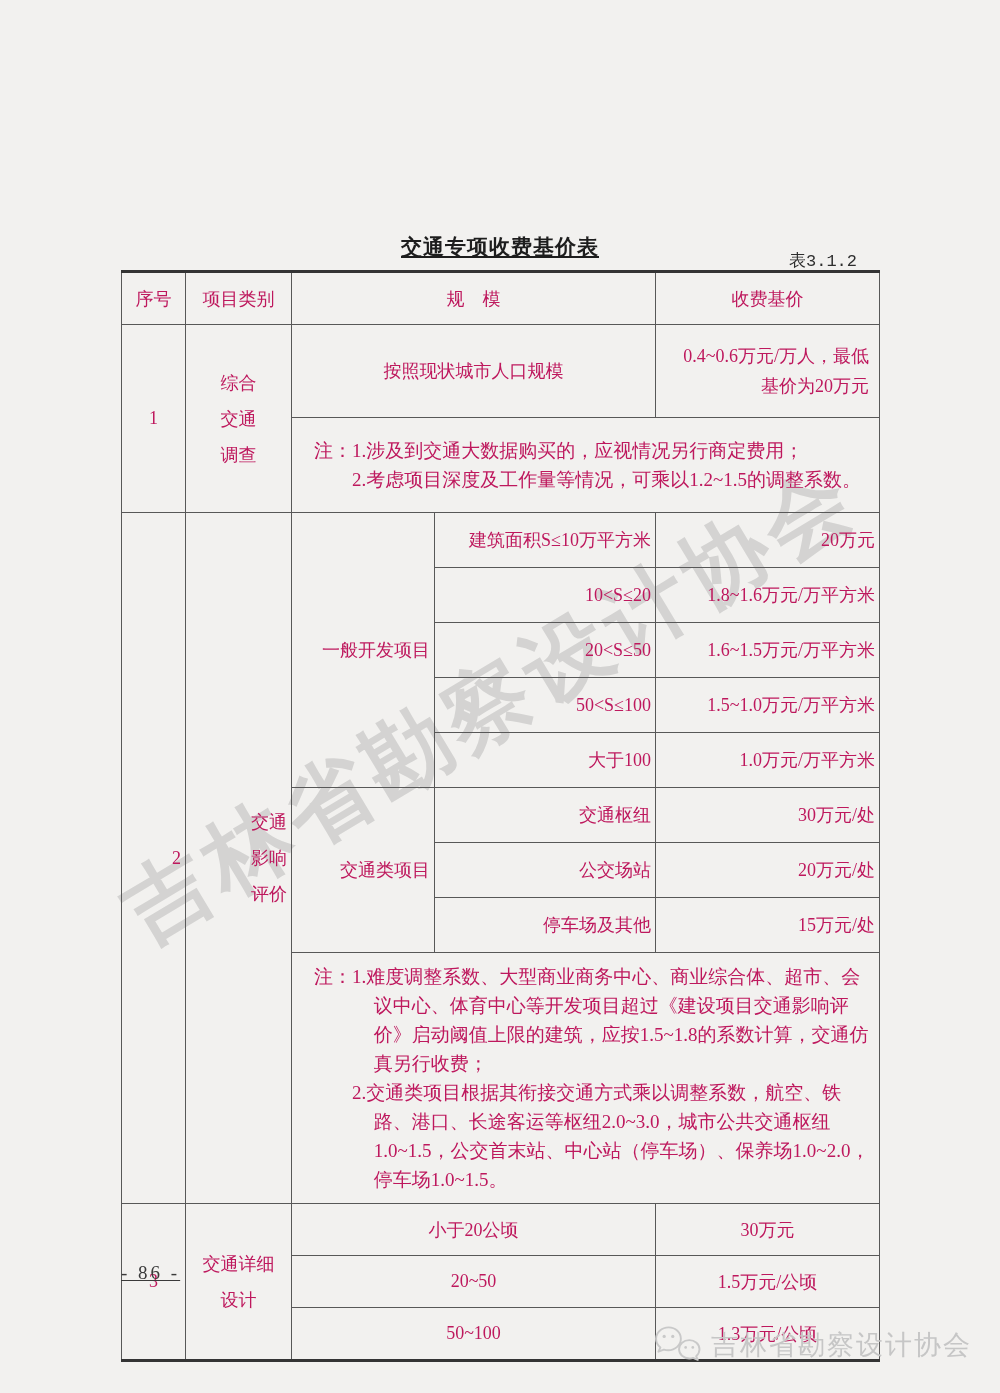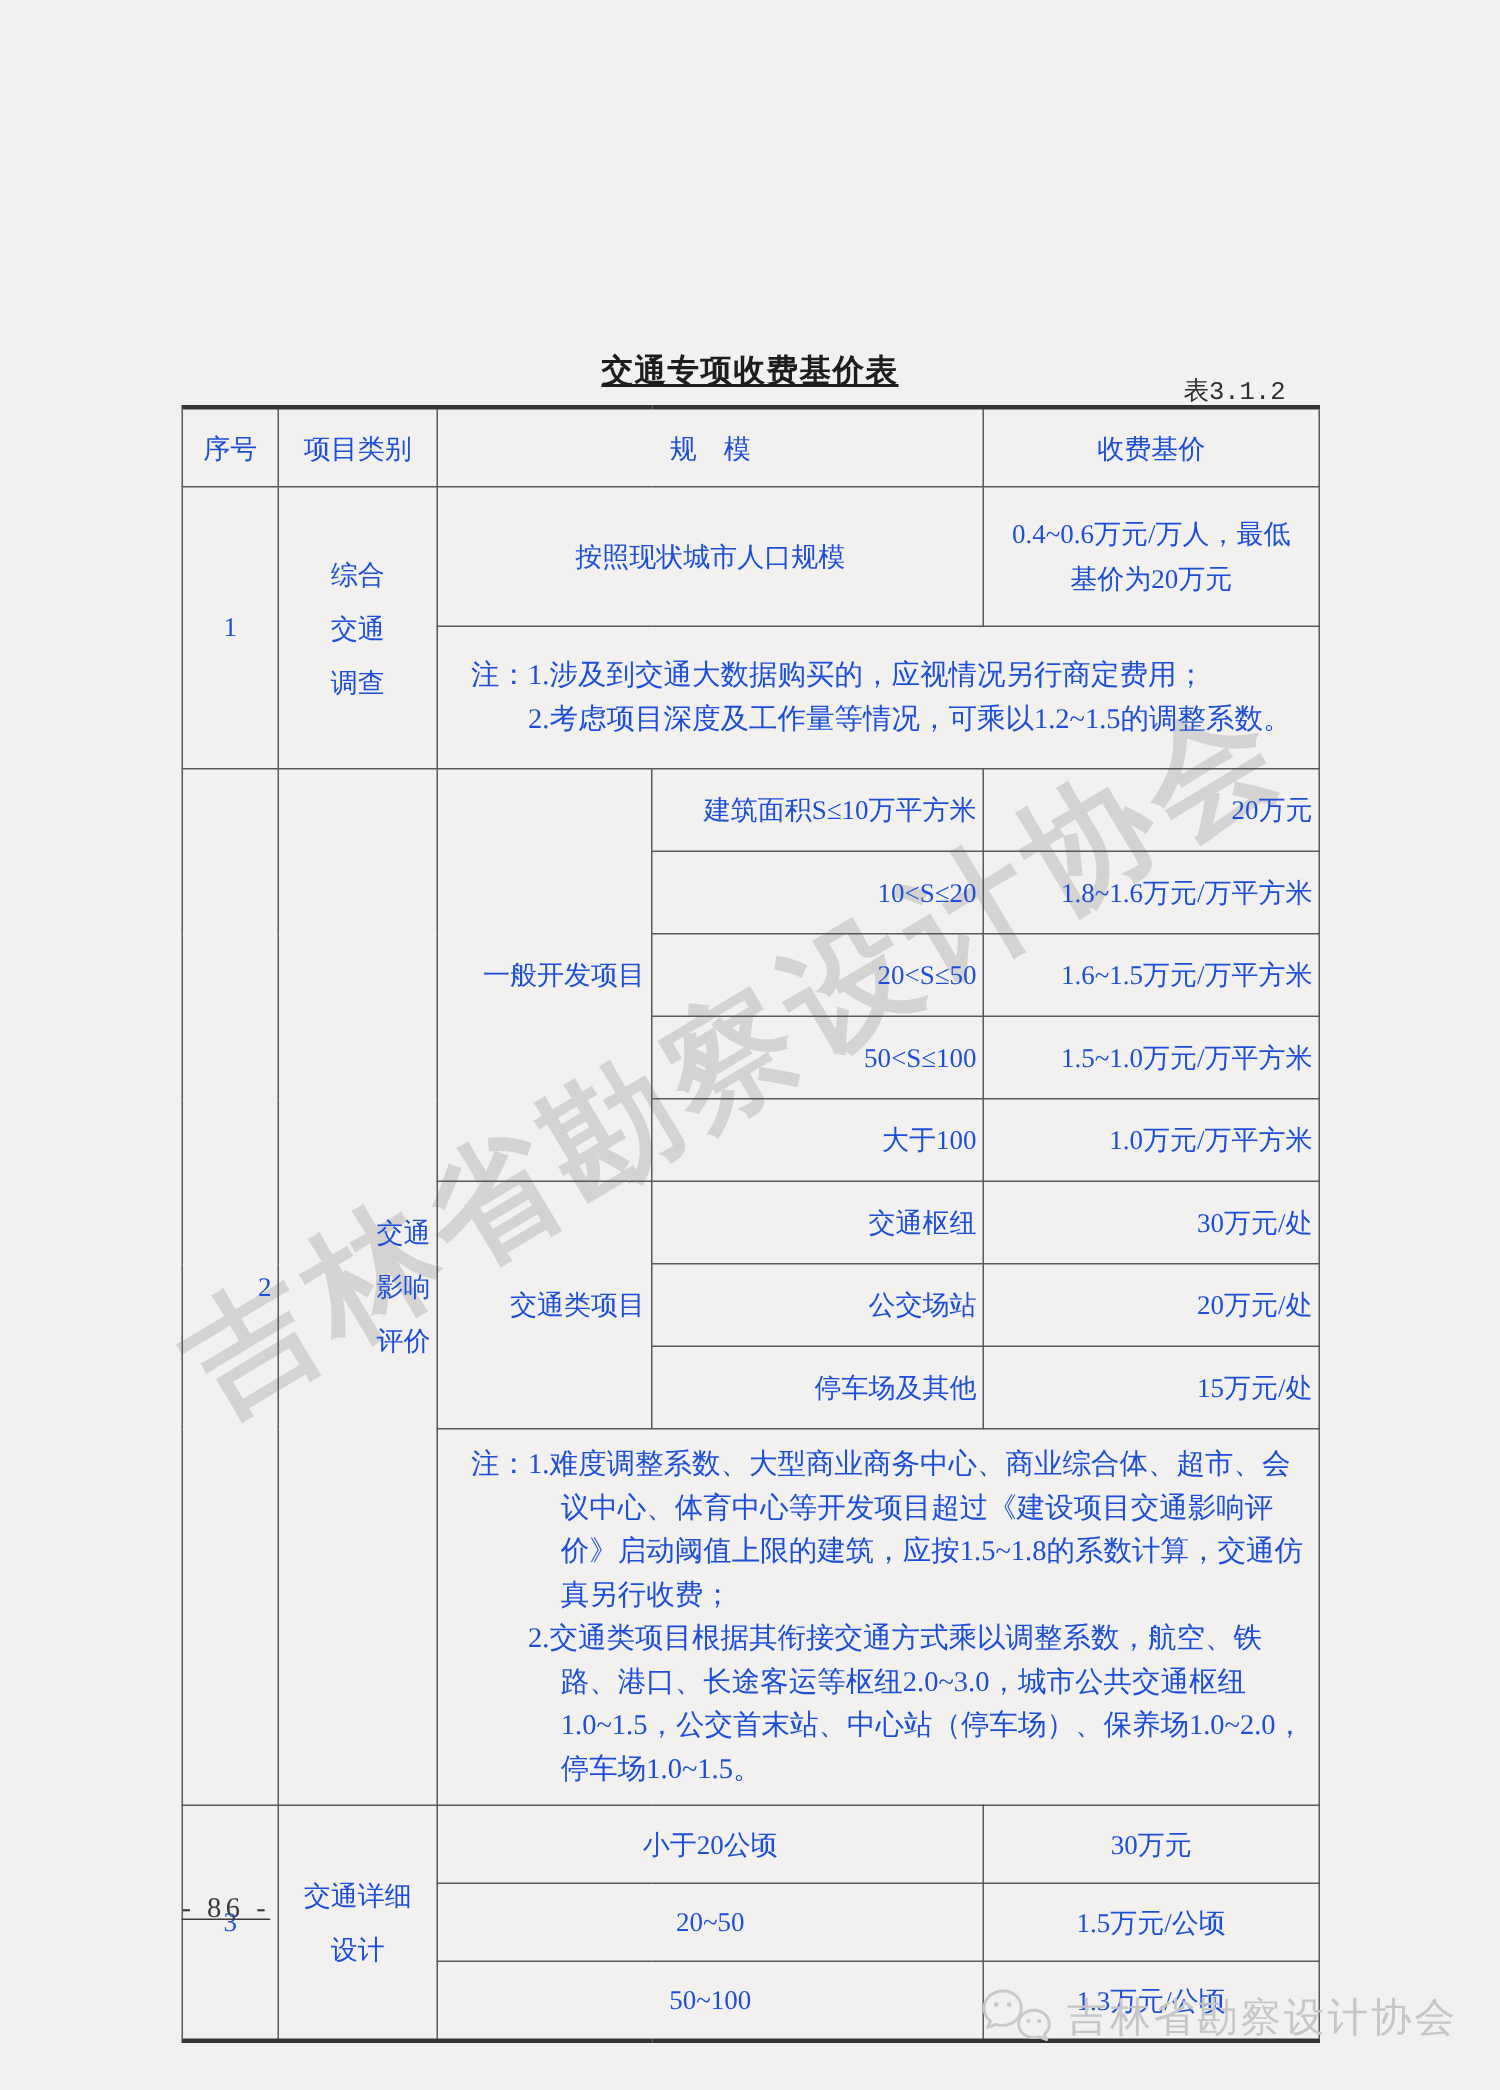--- a/index.html
+++ b/index.html
@@ -23,30 +23,30 @@
     font-size:19px; font-weight:bold; color:#1d1d1d; }
   .heading .hnum { letter-spacing:3px; margin-right:16px; }
   
   .table-title { position:absolute; left:121px; top:233px; width:758px; z-index:2;
     text-align:center; font-size:21px; font-weight:bold; color:#1d1d1d; letter-spacing:1px;text-decoration:underline; }
   .table-tag { position:absolute; left:789px; top:249px; z-index:2; font-size:17px;font-family:Liberation Mono, monospace; }
   
   table.fee-table {
     position:absolute; left:121px; top:270px; width:758px; z-index:2;
     border-collapse:collapse; table-layout:fixed;
-    font-size:18px; color:#1d4ed8;
+    font-size:18px; color:#be185d;
     border-top:3px solid #343434; border-bottom:3px solid #343434;
   }
   .fee-table th, .fee-table td {
     border:1px solid #585858; font-weight:normal;
     text-align:center; vertical-align:middle; padding:2px 4px;
   }
   tr.header-row th { height:47px; font-size:18px; }
   tr.r1a td { height:80px; }
-  td.price-left { text-align:center; padding:6px 10px; line-height:30px; }
+  td.price-left { text-align:right; padding:6px 10px; line-height:30px; }
   td.cat { white-space:pre-line; line-height:2.0; }
   tr.grow td { height:50px;text-align:right; }
   tr.r3row td { height:47px; }
   td.note-cell { text-align:left; padding:9px 8px 9px 22px; }
   tr.r1note td.note-cell { height:76px; }
   tr.r2note td.note-cell { height:212px; }
   .note-wrap { display:flex; font-size:19px; line-height:29px; }
   .note-prefix { flex:0 0 auto; white-space:nowrap; }
   .note-items { flex:1 1 auto; min-width:0; }
   .note-item { padding-left:1.15em; text-indent:-1.15em; }

